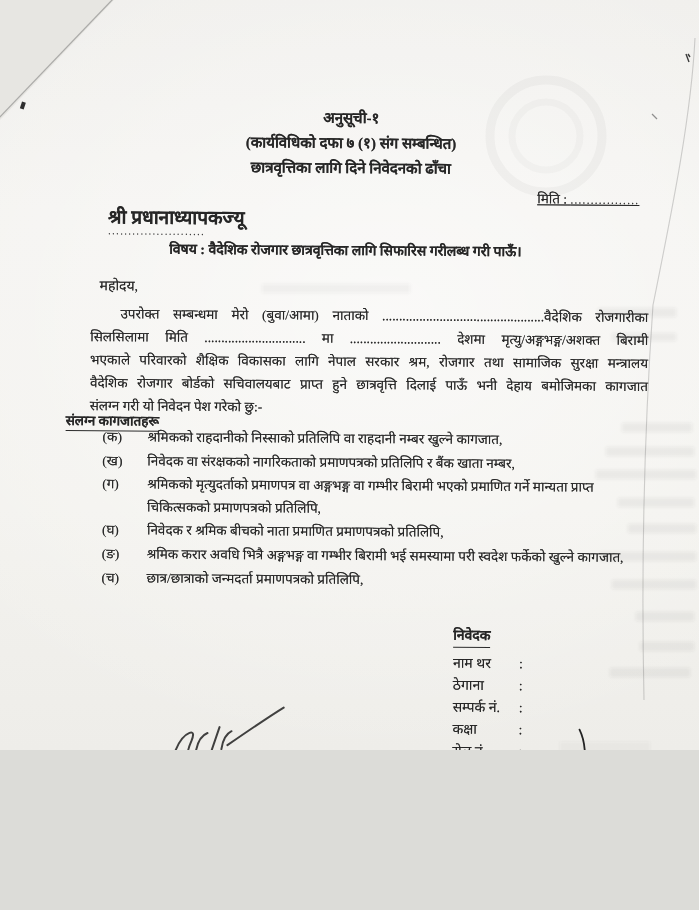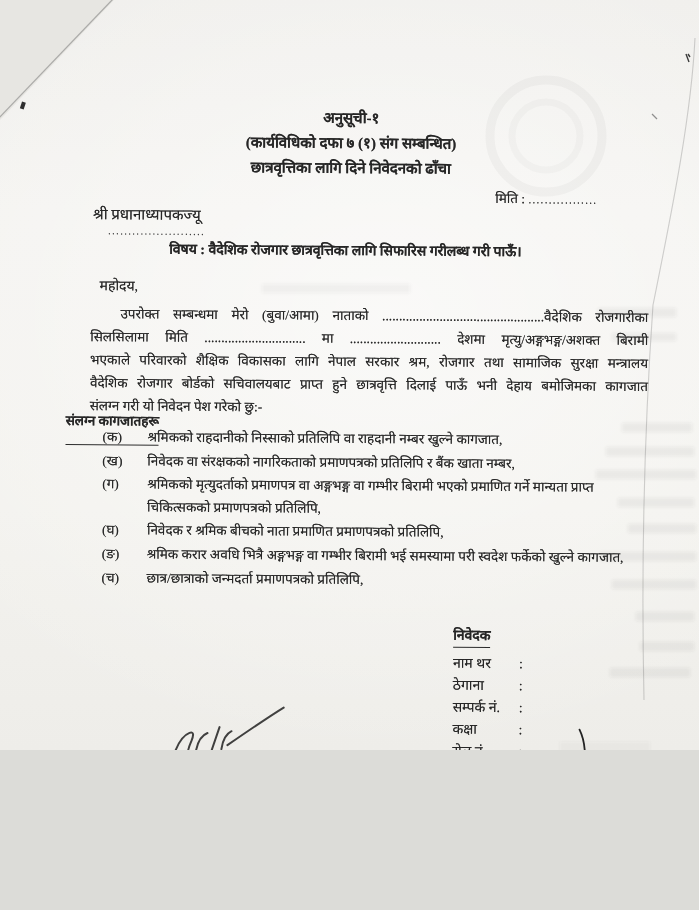--- a/index.html
+++ b/index.html
@@ -8,31 +8,31 @@
     font-family:"Liberation Serif","DejaVu Serif",serif;
     color:#262626;
     background:
       radial-gradient(130% 95% at 55% 42%, rgba(255,255,255,0.55), rgba(255,255,255,0) 62%),
       linear-gradient(180deg,#f0efec 0%,#f4f3f0 28%,#f3f2ee 68%,#eeede9 100%);
   }
   .abs{position:absolute;}
   .content{position:absolute;inset:0;transform:rotate(0.4deg);transform-origin:50% 50%;}
   .ink{text-shadow:0 0 0.5px rgba(20,20,20,0.55);}
   .header-block{left:0;right:0;top:106px;text-align:center;font-weight:700;font-size:15px;line-height:25px;}
-  .date-line{left:494px;top:188px;font-size:13.5px;}
+  .date-line{left:536px;top:188px;font-size:13.5px;text-decoration:underline;}
   .dots{letter-spacing:1.3px;font-size:11px;color:#3a3a3a;}
-  .addressee{left:92px;top:205px;font-size:15px;font-weight:400;}
+  .addressee{left:107px;top:205px;font-size:19px;font-weight:700;}
   .addressee-dots{left:107px;top:226px;}
   .subject{left:60px;right:70px;top:240px;text-align:center;font-weight:700;font-size:14px;}
   .salutation{left:99px;top:277px;font-size:14px;}
   .body-par{left:90px;top:304px;width:558px;font-size:13.5px;line-height:23px;}
   .body-line{text-align:justify;text-align-last:justify;}
   .body-line.first{text-indent:30px;}
   .body-line.last{text-align-last:left;}
-  .attach-head{left:66px;top:413px;font-size:13.5px;font-weight:700;border-bottom:1.2px solid #2b2b2b;padding-bottom:15px;}
+  .attach-head{left:66px;top:413px;font-size:13.5px;font-weight:700;border-bottom:1.2px solid #2b2b2b;padding-bottom:1px;}
   .attach-list{left:103px;top:428px;width:548px;font-size:13.5px;}
   .attach-row{display:flex;line-height:22.6px;margin-bottom:1px;}
   .attach-label{width:45px;flex:0 0 45px;}
   .attach-text{flex:1;}
   .applicant{left:455px;top:624px;font-size:14px;line-height:22px;}
   .applicant-head{font-weight:700;border-bottom:1.2px solid #2b2b2b;display:inline-block;margin-bottom:5px;}
   .app-row{display:flex;justify-content:space-between;}
   .app-label{width:66px;flex:0 0 66px;}
   .app-colon{width:10px;}
   .secretary{left:500px;top:804px;font-size:15px;font-weight:400;}

